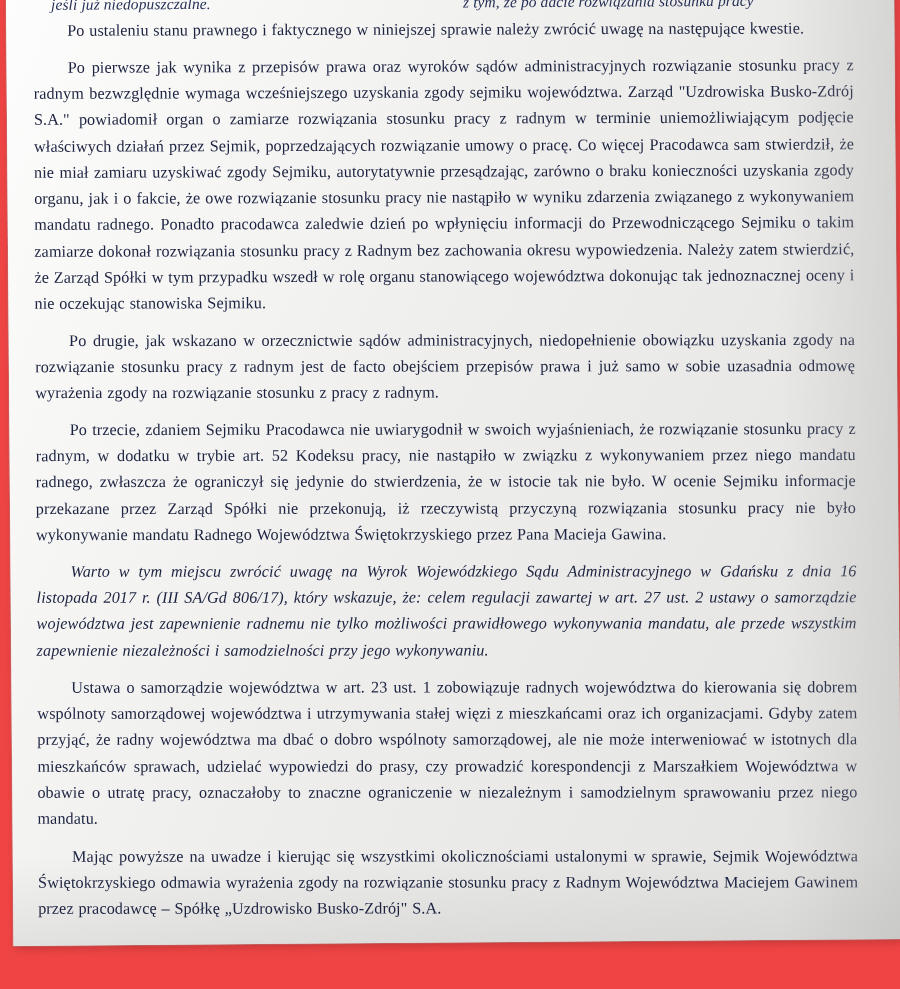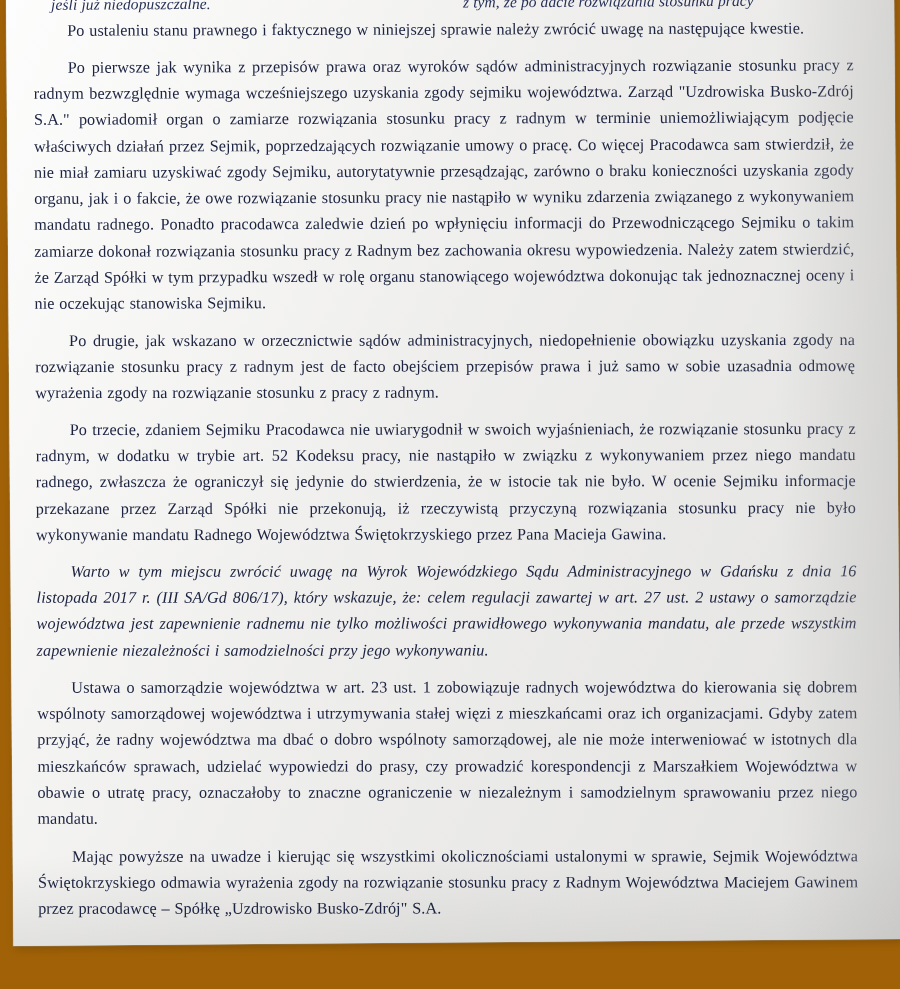--- a/index.html
+++ b/index.html
@@ -10,21 +10,21 @@
   body {
     width: 900px;
     height: 989px;
     overflow: hidden;
     font-family: "Liberation Serif", serif;
   }
   #page {
     position: relative;
     width: 900px;
     height: 989px;
-    background: #a16207;
+    background: #ef4444;
   }
   
   #sheet {
     position: absolute;
     left: 6px;
     top: -6px;
     width: 888px;
     height: 952px;
     background: #f2f1ef;
     background-image:

